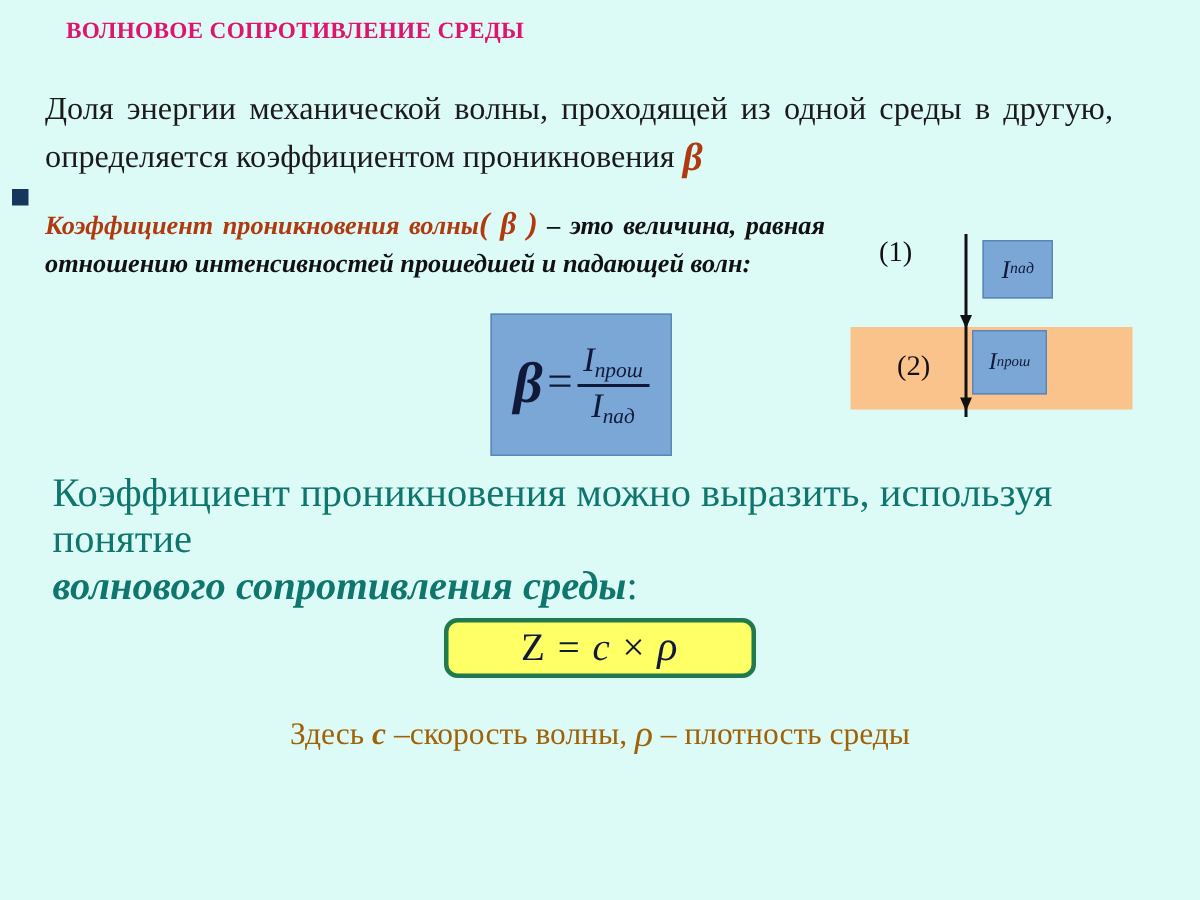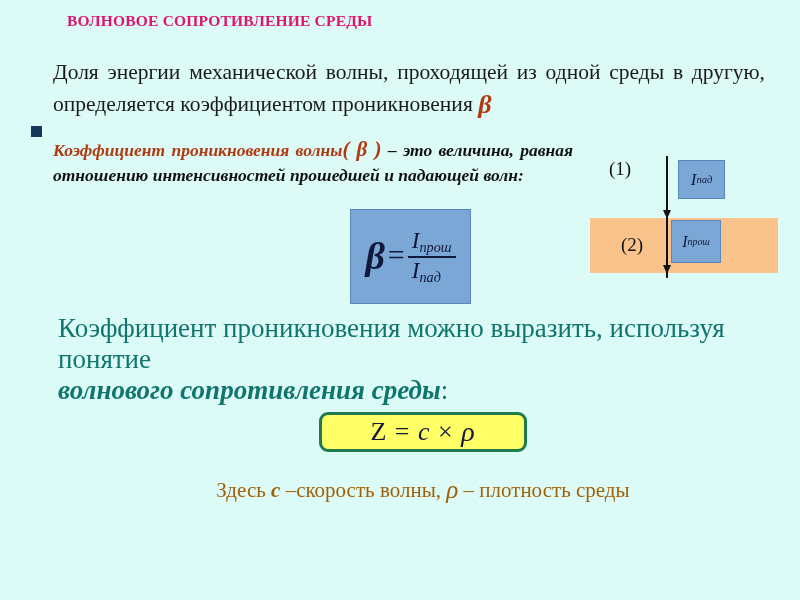--- a/index.html
+++ b/index.html
@@ -13,21 +13,20 @@
     font-family: "Liberation Serif", "DejaVu Serif", serif;
     overflow: hidden;
     position: relative;
   }
 
   .slide {
     position: relative;
     width: 714px;
     height: 600px;
     background: #dcfaf6;
-    margin-left: 23px;
   }
 
   
   .title {
     position: absolute;
     left: 44px;
     top: 12px;
     font-family: "Liberation Serif", "DejaVu Serif", serif;
     font-weight: bold;
     font-size: 15.5px;
@@ -115,20 +114,21 @@
   .formula-blue .eq {
     font-family: "Liberation Serif", "DejaVu Serif", serif;
     font-size: 30px;
     color: #10193a;
     line-height: 1;
     padding-bottom: 4px;
   }
   .frac {
     display: inline-flex;
     flex-direction: column;
+    align-items: center;
     line-height: 1;
   }
   .frac .num, .frac .den {
     font-family: "Liberation Serif", "DejaVu Serif", serif;
     font-style: italic;
     font-size: 23px;
     color: #10193a;
     padding: 1px 4px;
     white-space: nowrap;
   }

